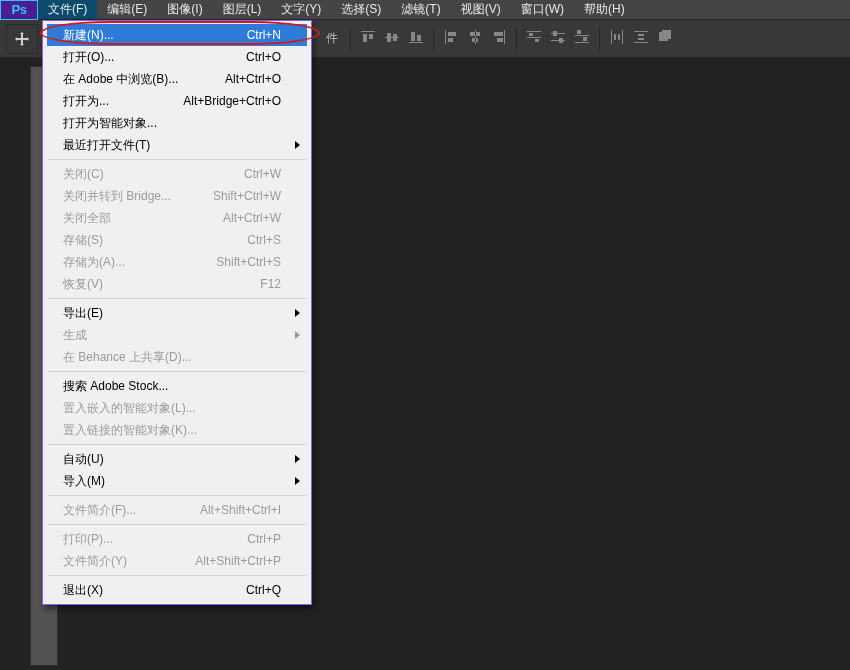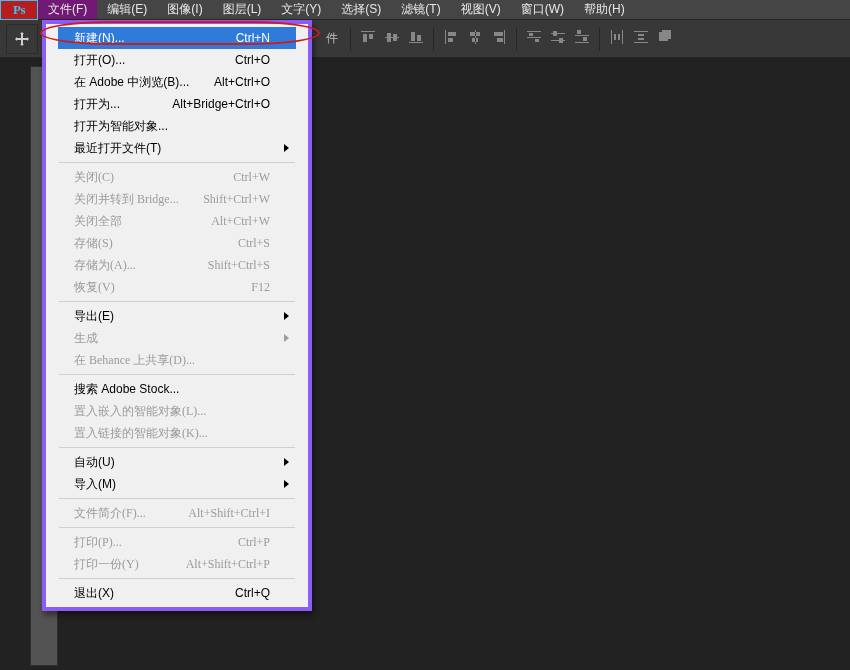--- a/index.html
+++ b/index.html
@@ -24,40 +24,39 @@
   }
   .ps-logo {
     width: 38px;
     height: 20px;
     display: flex;
     align-items: center;
     justify-content: center;
     font-weight: bold;
     font-size: 13px;
     color: #31c5f4;
-    background: #b91c1c;
+    background: #4c1d95;
     border: 1px solid #31c5f4;
     padding: 0 4px;
     letter-spacing: -0.5px;
-    font-family: Liberation Serif, serif;
   }
   .menubar-items {
     display: flex;
     height: 100%;
   }
   .menu-item {
     padding: 0 10px;
     height: 100%;
     display: flex;
     align-items: center;
     color: #e8e8e8;
     cursor: default;
   }
   .menu-item.open {
-    background: #701a75;
+    background: #0c4a6e;
   }
 
   
   .optionbar {
     height: 38px;
     background: #383838;
     display: flex;
     align-items: center;
     border-bottom: 1px solid #262626;
     gap: 2px;
@@ -119,37 +118,37 @@
 
   
   .dropdown {
     position: absolute;
     left: 42px;
     top: 20px;
     width: 270px;
     background: #f0f0f0;
     color: #000;
     box-shadow: 2px 4px 6px rgba(0,0,0,0.45);
-    border: 4px solid #8b5cf6;
-    padding: 3px 12px;
+    border: 1px solid #8b5cf6;
+    padding: 3px 4px;
     z-index: 50;
   }
   .di {
     position: relative;
     display: flex;
     justify-content: space-between;
     align-items: center;
     height: 22px;
     padding: 0 26px 0 16px;
   }
   .di.highlight {
     background: #2f7bd9;
     color: #fff;
   }
-  .di.disabled { color: #9b9b9b; font-family: Liberation Serif, serif; }
+  .di.disabled { color: #9b9b9b; }
   .di .shortcut { color: inherit; }
   .di .subarrow {
     position: absolute;
     right: 7px;
     top: 50%;
     transform: translateY(-50%);
     width: 0; height: 0;
     border-left: 5px solid #000;
     border-top: 4px solid transparent;
     border-bottom: 4px solid transparent;
@@ -364,21 +363,21 @@
     <div class="di disabled">
       <span>文件简介(F)...</span>
       <span class="shortcut">Alt+Shift+Ctrl+I</span>
     </div>
     <div class="sep"></div>
     <div class="di disabled">
       <span>打印(P)...</span>
       <span class="shortcut">Ctrl+P</span>
     </div>
     <div class="di disabled">
-      <span>打印一份(Y)</span>
+      <span>文件简介(Y)</span>
       <span class="shortcut">Alt+Shift+Ctrl+P</span>
     </div>
     <div class="sep"></div>
     <div class="di">
       <span>退出(X)</span>
       <span class="shortcut">Ctrl+Q</span>
     </div>
   </div>
 
 <div class="red-ellipse"></div>

